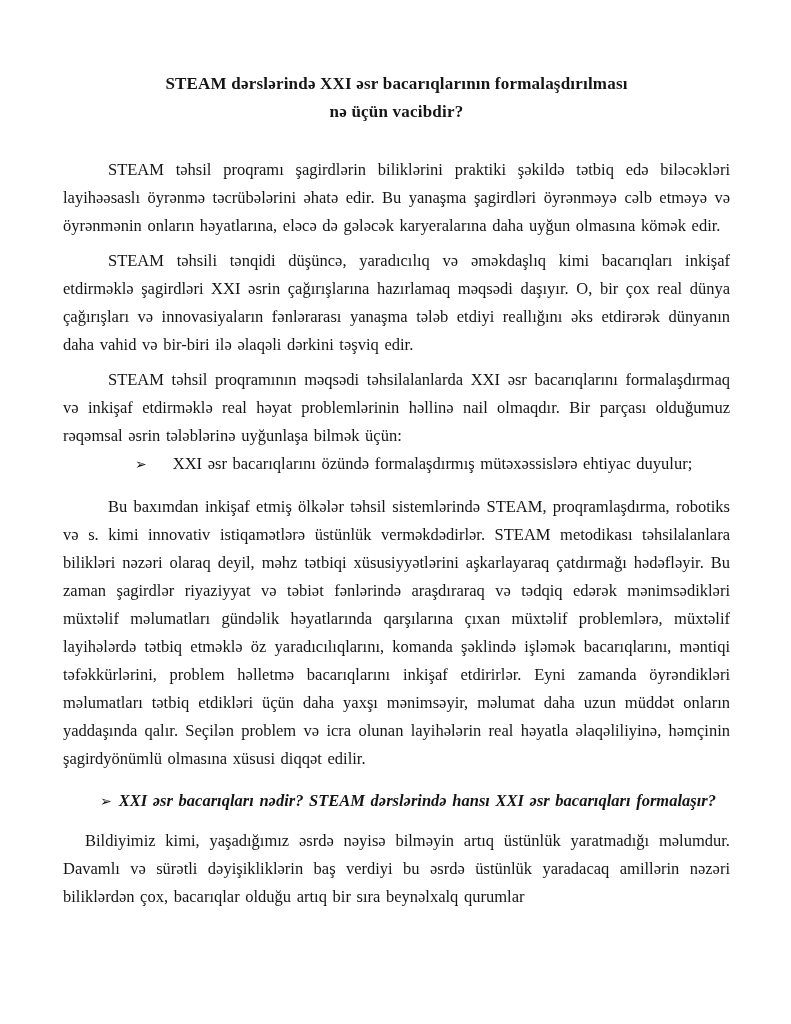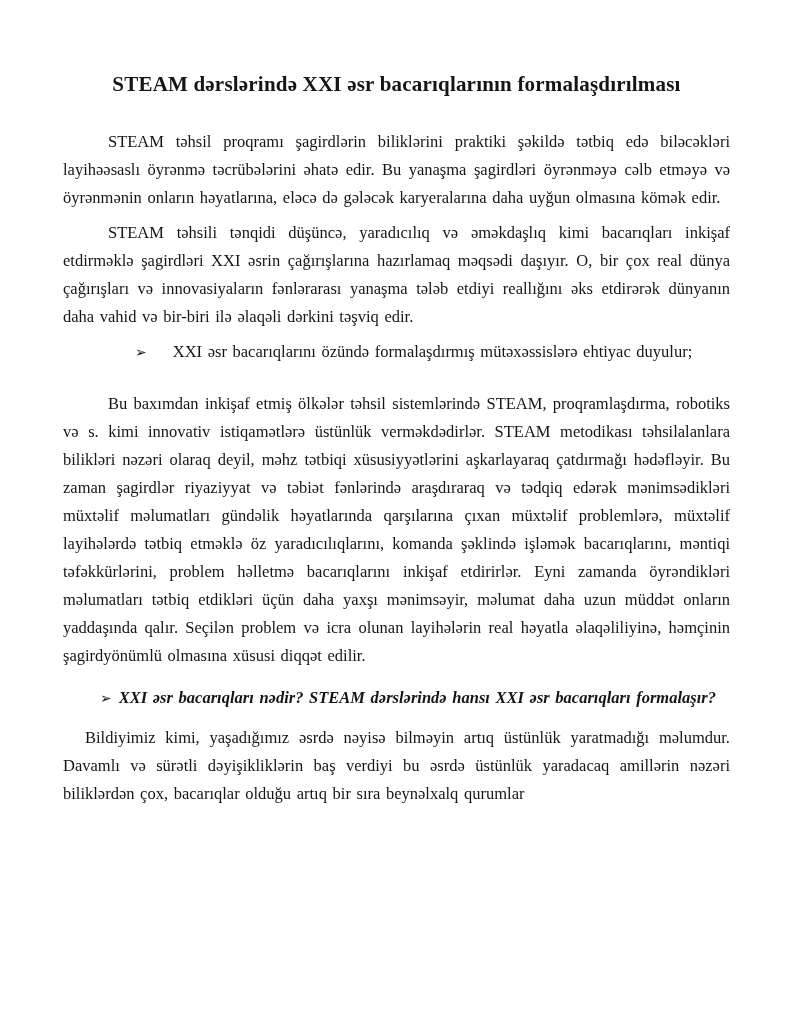--- a/index.html
+++ b/index.html
@@ -17,21 +17,21 @@
     font-family: "Liberation Serif", "DejaVu Serif", serif;
     font-size: 16.5px;
     line-height: 28px;
     box-sizing: border-box;
     padding: 70px 61px 0 63px;
     overflow: hidden;
   }
   .doc-title {
     text-align: center;
     font-weight: bold;
-    font-size: 21px;
+    font-size: 17px;
     line-height: 28px;
     margin: 0 0 30px 0;
     letter-spacing: 0.2px;
   }
   .body-par {
     text-align: justify;
     text-indent: 45px;
     margin: 0 0 7px 0;
     word-spacing: 1.5px;
   }
@@ -46,21 +46,21 @@
   }
   .bullet-marker {
     font-family: "DejaVu Sans", sans-serif;
     font-size: 14px;
   }
   .bullet-gap {
     display: inline-block;
     width: 26px;
   }
   .bullet-block {
-    margin-bottom: 24px;
+    margin-bottom: 15px;
   }
   .section-heading {
     font-weight: bold;
     text-align: justify;
     padding-left: 59px;
     text-indent: -22px;
     margin: 14px 0 12px 0;
     word-spacing: 1.5px;
     font-style: italic;
   }
@@ -80,26 +80,28 @@
     word-spacing: 1.5px;
   }
 </style>
 </head>
 <body>
 
 <div class="page">
 
   <div class="doc-title">
     <div>STEAM dərslərində XXI əsr bacarıqlarının formalaşdırılması</div>
+    <div>nə üçün vacibdir?</div>
   </div>
 
   <p class="body-par">STEAM təhsil proqramı şagirdlərin biliklərini praktiki şəkildə tətbiq edə biləcəkləri layihəəsaslı öyrənmə təcrübələrini əhatə edir. Bu yanaşma şagirdləri öyrənməyə cəlb etməyə və öyrənmənin onların həyatlarına, eləcə də gələcək karyeralarına daha uyğun olmasına kömək edir.</p>
 
   <p class="body-par">STEAM təhsili tənqidi düşüncə, yaradıcılıq və əməkdaşlıq kimi bacarıqları inkişaf etdirməklə şagirdləri XXI əsrin çağırışlarına hazırlamaq məqsədi daşıyır. O, bir çox real dünya çağırışları və innovasiyaların fənlərarası yanaşma tələb etdiyi reallığını əks etdirərək dünyanın daha vahid və bir-biri ilə əlaqəli dərkini təşviq edir.</p>
 
+  <p class="body-par intro-par">STEAM təhsil proqramının məqsədi təhsilalanlarda XXI əsr bacarıqlarını formalaşdırmaq və inkişaf etdirməklə real həyat problemlərinin həllinə nail olmaqdır. Bir parçası olduğumuz rəqəmsal əsrin tələblərinə uyğunlaşa bilmək üçün:</p>
 
   <div class="bullet-block">
     <div class="bullet-item"><span class="bullet-marker">➢</span><span class="bullet-gap"></span><span>XXI əsr bacarıqlarını özündə formalaşdırmış mütəxəssislərə ehtiyac duyulur;</span></div>
   </div>
 
   <p class="body-par">Bu baxımdan inkişaf etmiş ölkələr təhsil sistemlərində STEAM, proqramlaşdırma, robotiks və s. kimi innovativ istiqamətlərə üstünlük verməkdədirlər. STEAM metodikası təhsilalanlara bilikləri nəzəri olaraq deyil, məhz tətbiqi xüsusiyyətlərini aşkarlayaraq çatdırmağı hədəfləyir. Bu zaman şagirdlər riyaziyyat və təbiət fənlərində araşdıraraq və tədqiq edərək mənimsədikləri müxtəlif məlumatları gündəlik həyatlarında qarşılarına çıxan müxtəlif problemlərə, müxtəlif layihələrdə tətbiq etməklə öz yaradıcılıqlarını, komanda şəklində işləmək bacarıqlarını, məntiqi təfəkkürlərini, problem həlletmə bacarıqlarını inkişaf etdirirlər. Eyni zamanda öyrəndikləri məlumatları tətbiq etdikləri üçün daha yaxşı mənimsəyir, məlumat daha uzun müddət onların yaddaşında qalır. Seçilən problem və icra olunan layihələrin real həyatla əlaqəliliyinə, həmçinin şagirdyönümlü olmasına xüsusi diqqət edilir.</p>
 
   <div class="section-heading"><span class="heading-marker">➢</span><span class="heading-gap"></span><span>XXI əsr bacarıqları nədir? STEAM dərslərində hansı XXI əsr bacarıqları formalaşır?</span></div>
 
   <p class="last-par">Bildiyimiz kimi, yaşadığımız əsrdə nəyisə bilməyin artıq üstünlük yaratmadığı məlumdur. Davamlı və sürətli dəyişikliklərin baş verdiyi bu əsrdə üstünlük yaradacaq amillərin nəzəri biliklərdən çox, bacarıqlar olduğu artıq bir sıra beynəlxalq qurumlar</p>

